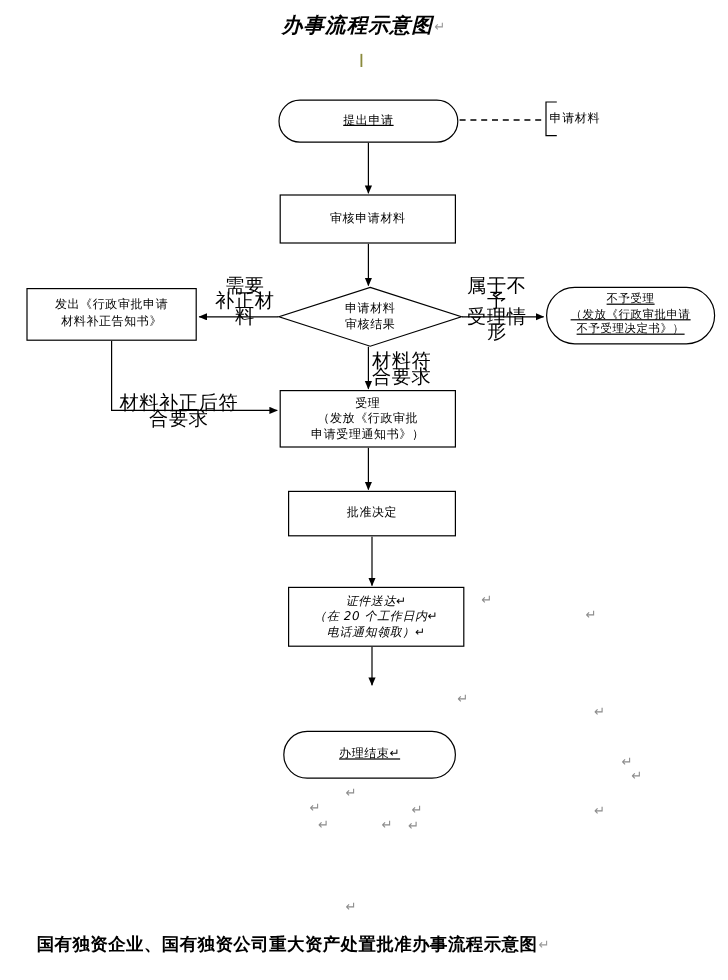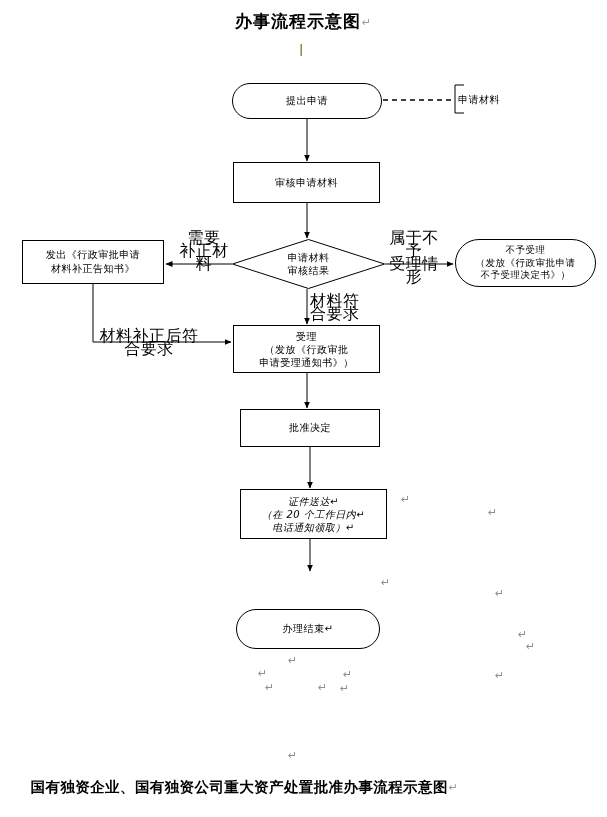--- a/index.html
+++ b/index.html
@@ -20,20 +20,21 @@
   .title {
     position: absolute;
     left: 0;
     top: 10px;
     width: 607px;
     text-align: center;
     font-size: 17px;
     font-weight: bold;
     color: #000;
     letter-spacing: 1px;
+    font-style: italic;
   }
   .pilcrow {
     color: #9a9a9a;
     font-size: 11px;
     font-weight: normal;
     vertical-align: 1px;
     margin-left: 1px;
   }
   .caret-mark {
     position: absolute;
@@ -57,20 +58,21 @@
     align-items: center;
     justify-content: center;
     text-align: center;
     font-size: 10px;
     line-height: 14px;
     color: #000;
     letter-spacing: 0.5px;
   }
   .node.rounded {
     border-radius: 999px;
+    text-decoration: underline;
   }
   .node .txt {
     display: block;
     white-space: pre-line;
     padding: 0 4px;
   }
   .diamond-wrap {
     position: absolute;
   }
   .diamond-wrap svg {

